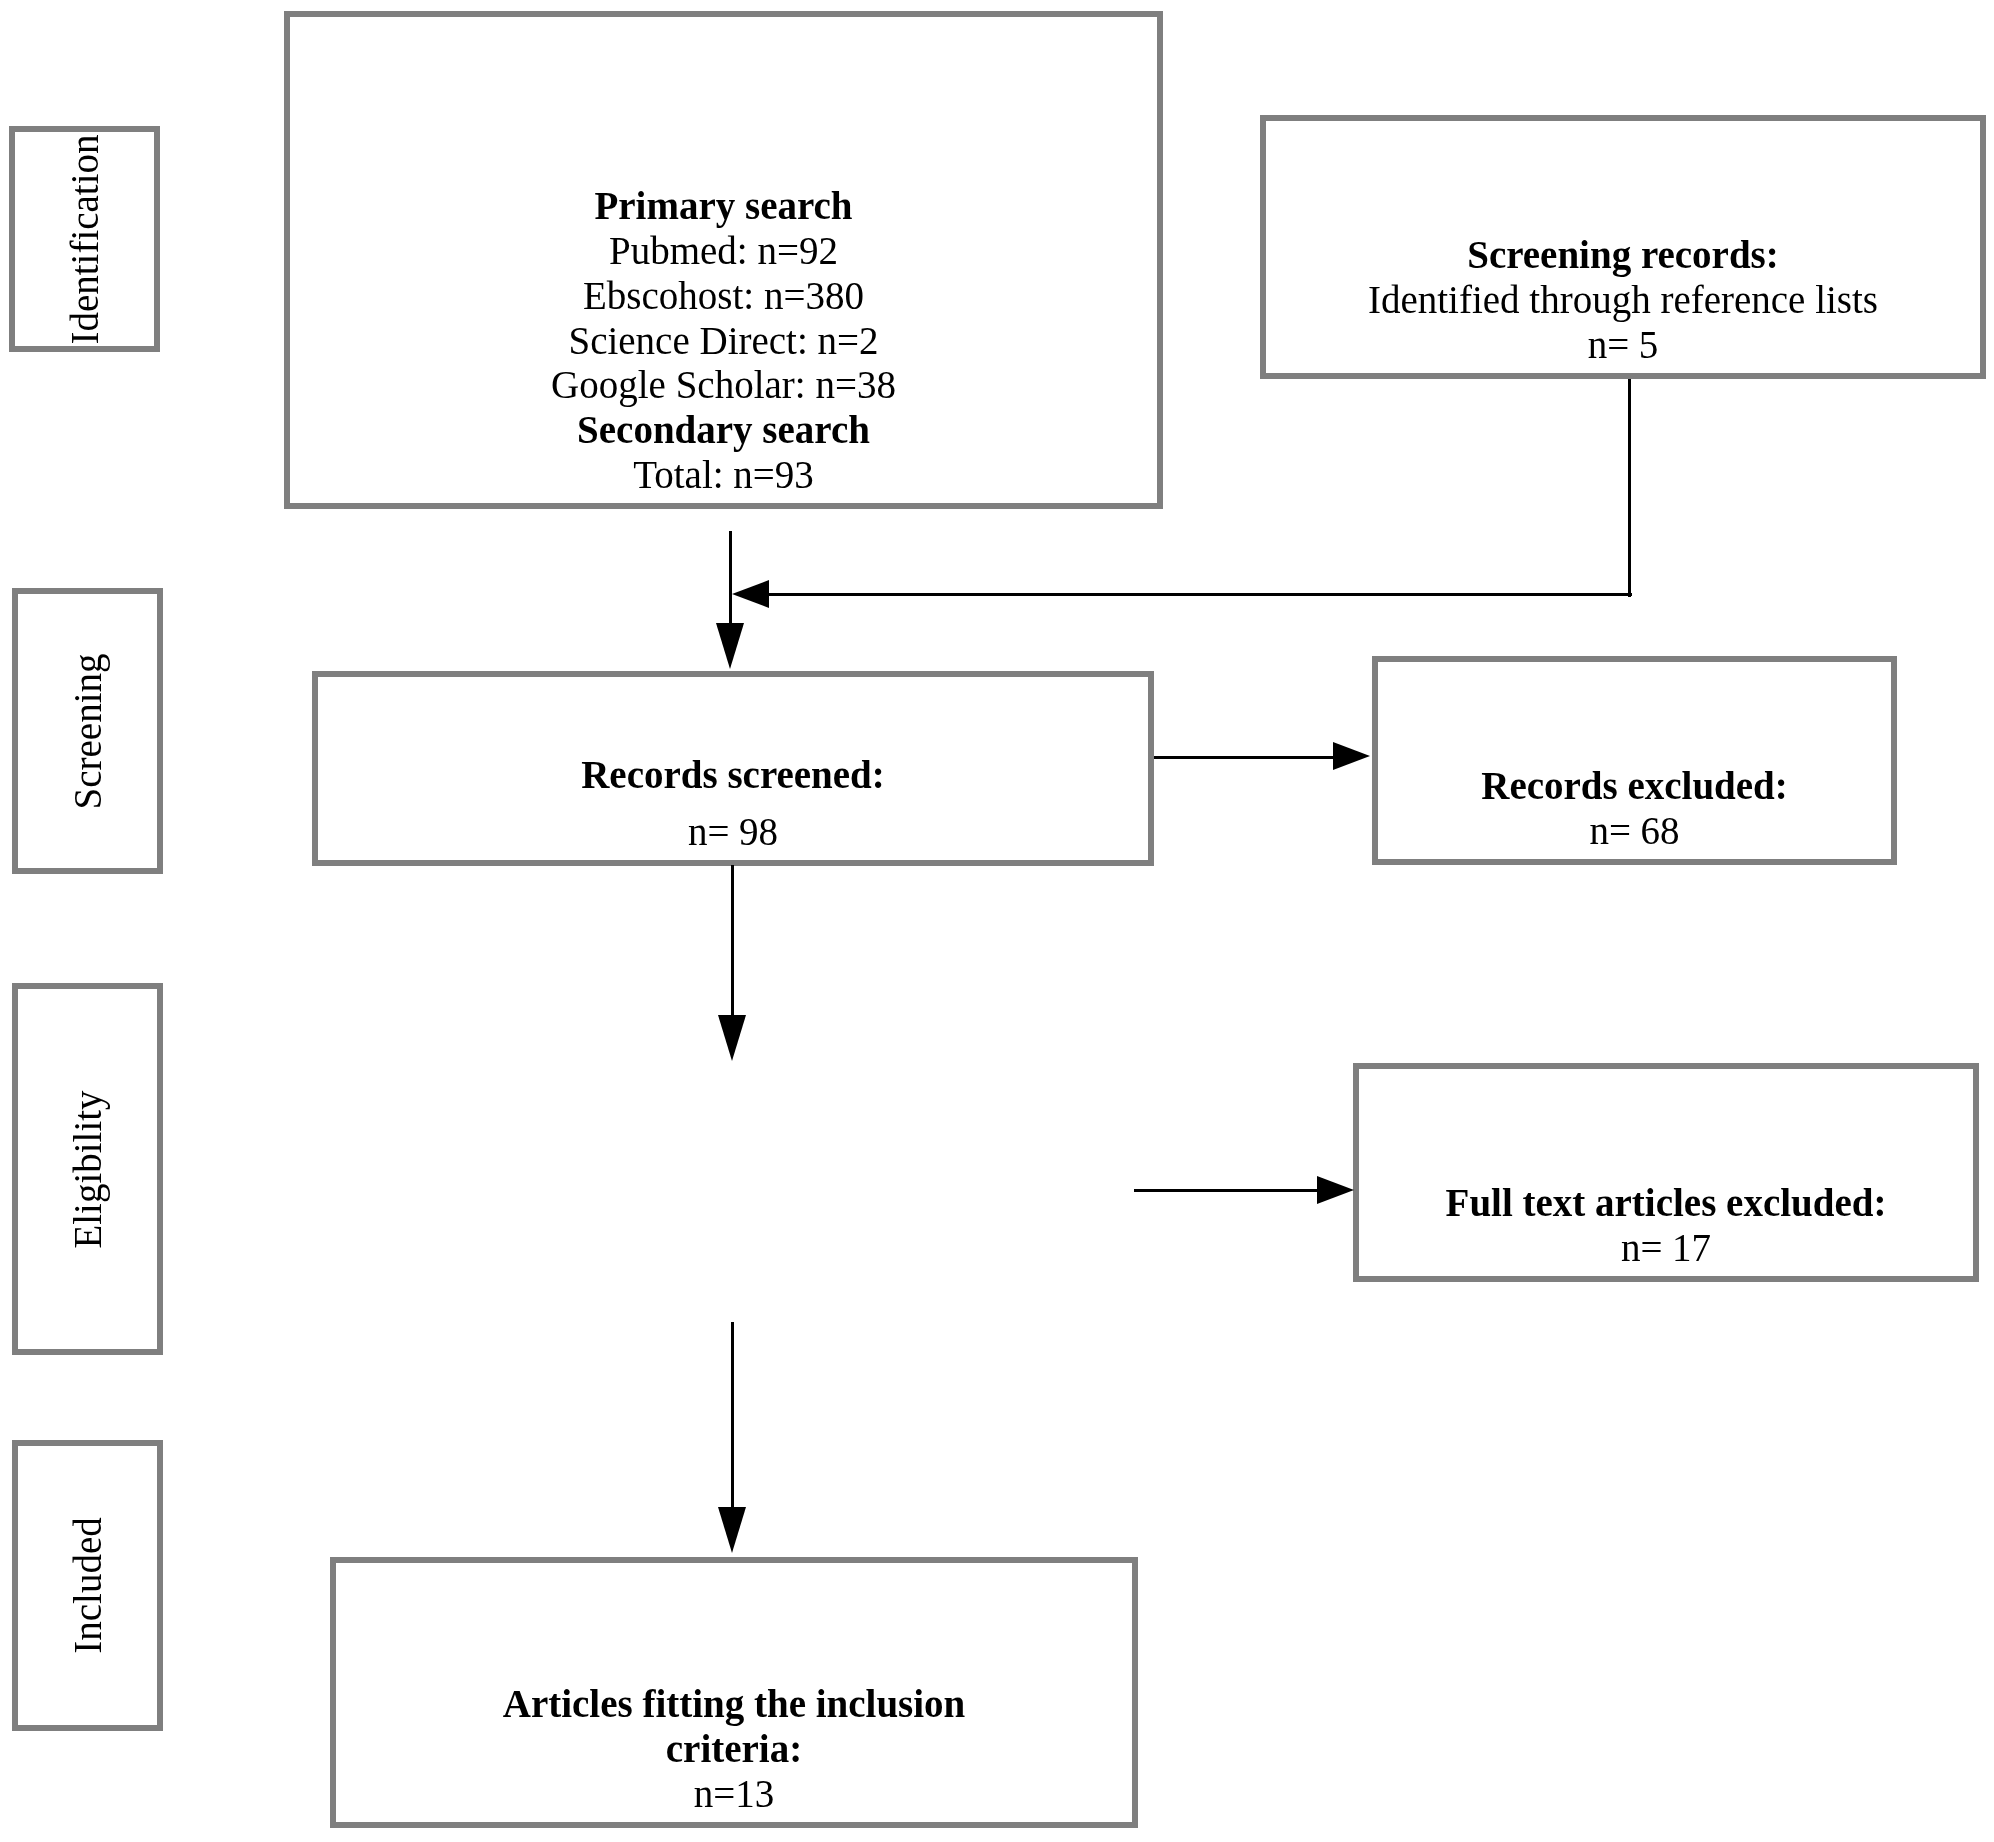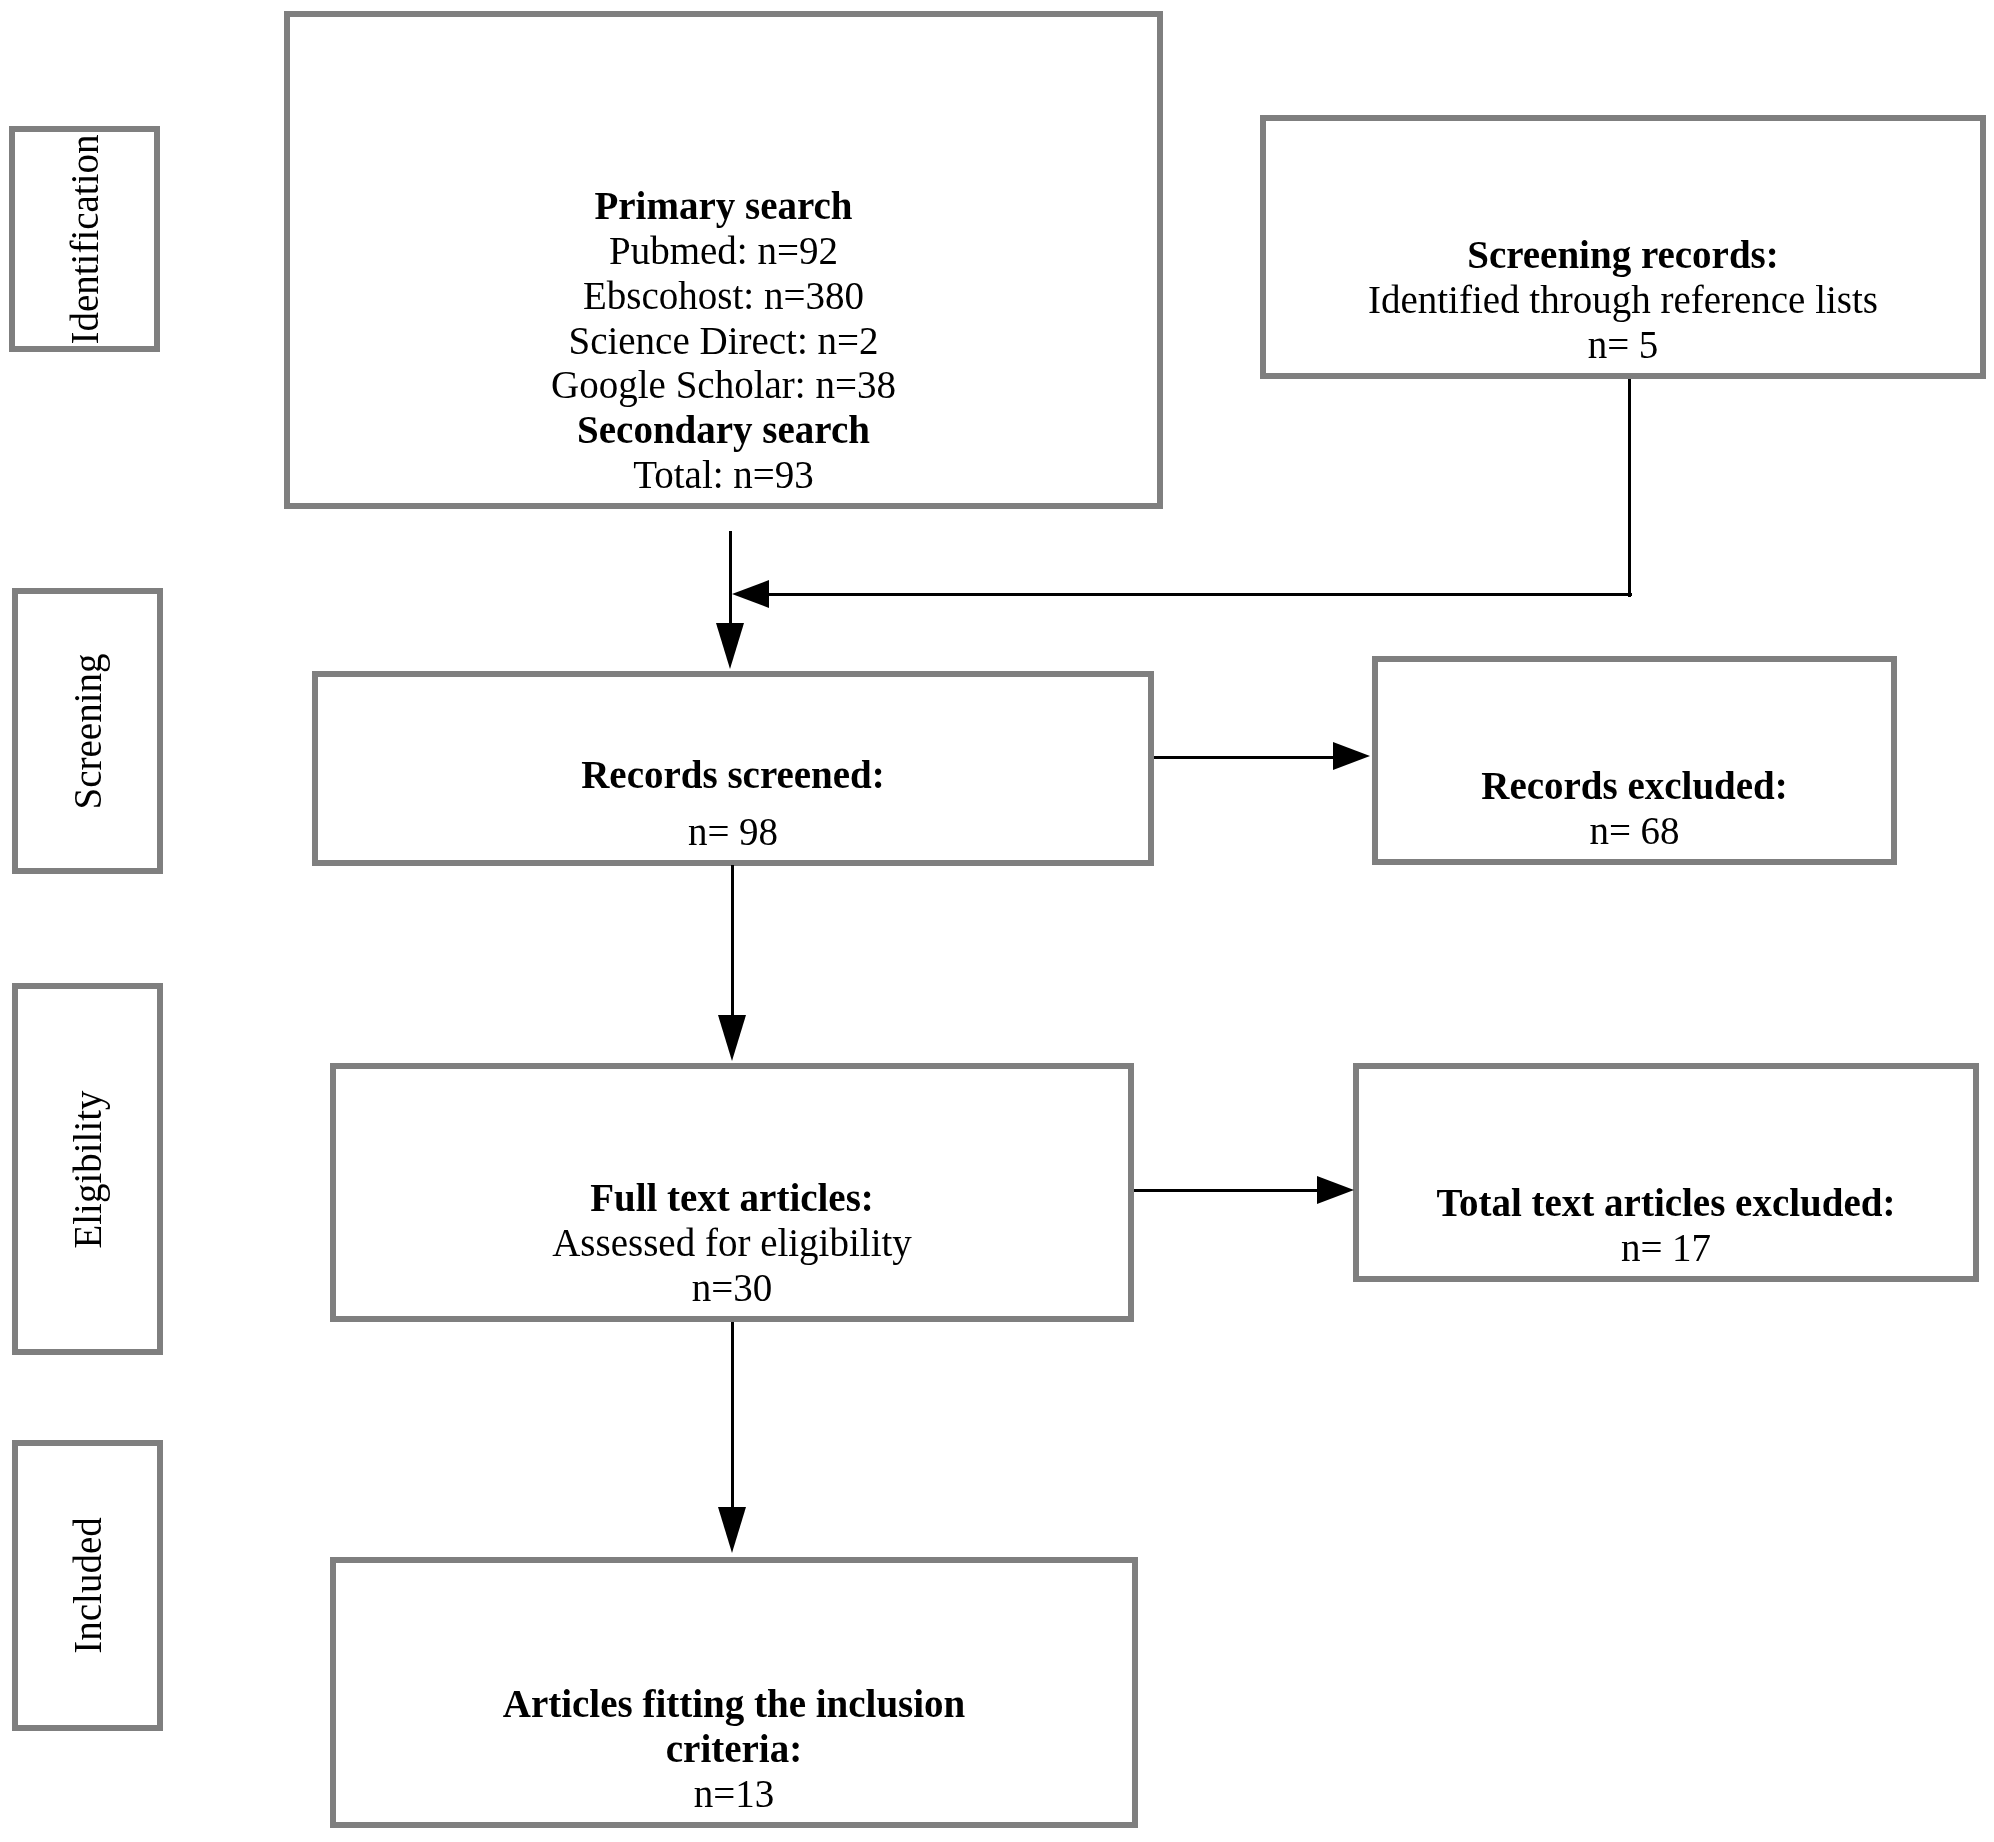--- a/index.html
+++ b/index.html
@@ -140,28 +140,23 @@
   <div class="flow-box" id="box-screened">
     <div class="line bold">Records screened:</div>
     <div class="line">n= 98</div>
   </div>
 
   <div class="flow-box" id="box-excluded">
     <div class="line bold">Records excluded:</div>
     <div class="line">n= 68</div>
   </div>
 
-  <div class="flow-box" id="box-fulltext">
-    <div class="line bold">Full text articles:</div>
-    <div class="line">Assessed for eligibility</div>
-    <div class="line">n=30</div>
-  </div>
 
   <div class="flow-box" id="box-ft-excluded">
-    <div class="line bold">Total text articles excluded:</div>
+    <div class="line bold">Full text articles excluded:</div>
     <div class="line">n= 17</div>
   </div>
 
   <div class="flow-box" id="box-fitting">
     <div class="line bold">Articles fitting the inclusion</div>
     <div class="line bold">criteria:</div>
     <div class="line">n=13</div>
   </div>
 
   <div class="vline" id="arr-a-line"></div>

